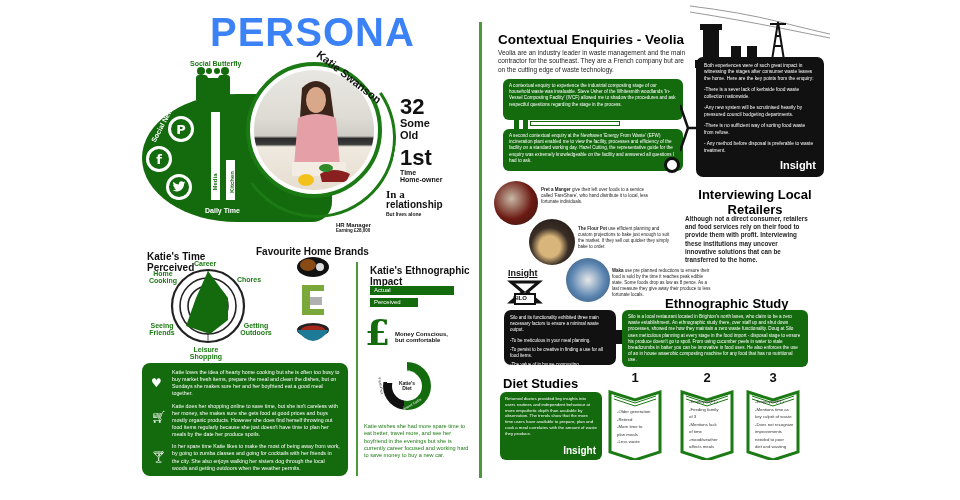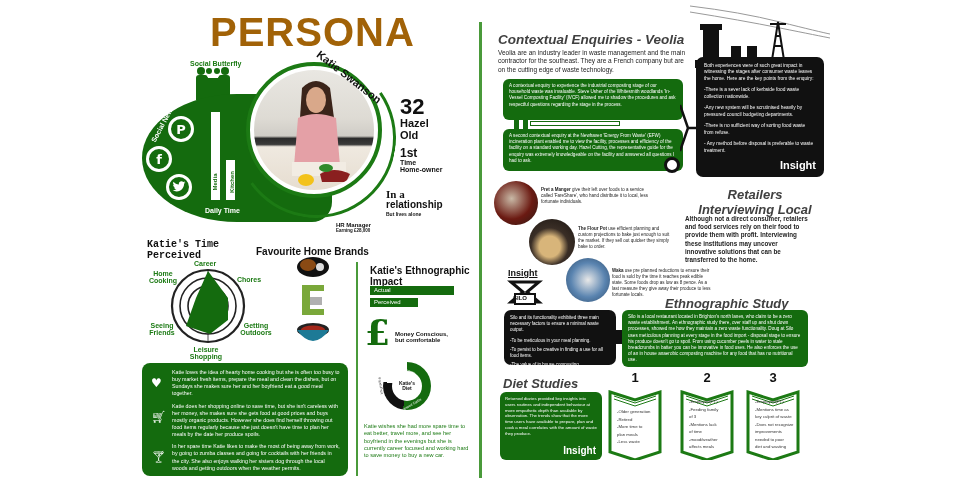--- a/index.html
+++ b/index.html
@@ -2,21 +2,21 @@
 <html><head>
 <meta charset="utf-8">
 <style>
   * { box-sizing: border-box; margin: 0; padding: 0; }
   html, body { width: 960px; height: 500px; background: #ffffff; overflow: hidden; }
   body { position: relative; font-family: "Liberation Sans", sans-serif; color: #111; }
   .abs { position: absolute; }
   .divider { position: absolute; background: #4a9a3a; }
 
   
-  .persona-title { left: 210px; top: 10px; font-size: 40px; font-weight: bold; color: #a16207; letter-spacing: 1px; font-family: "Liberation Sans", sans-serif; }
+  .persona-title { left: 210px; top: 10px; font-size: 40px; font-weight: bold; color: #3b82f6; letter-spacing: 1px; font-family: "Liberation Sans", sans-serif; }
   .blob { left: 142px; top: 94px; width: 190px; height: 128px; background: #146b0e; border-radius: 95px 20px 20px 95px / 64px 20px 20px 64px; }
   .blob-neck { left: 196px; top: 78px; width: 34px; height: 22px; background: #146b0e; }
   .sb-label { left: 190px; top: 60px; font-size: 7px; font-weight: bold; color: #1c7a14; }
   .people { left: 192px; top: 66px; width: 42px; height: 22px; }
   .soc-label { left: 146px; top: 108px; font-size: 7px; color: #fff; transform: rotate(-62deg); transform-origin: left top; font-weight: bold; white-space: nowrap; }
   .soc-icon { width: 26px; height: 26px; border: 3px solid #fff; border-radius: 50%; color: #fff; font-weight: bold; font-size: 13px; display: flex; align-items: center; justify-content: center; font-family: "DejaVu Sans", sans-serif; }
   .bar { background: #fff; border: 1px solid #fff; }
   .bar span { display:block; color:#146b0e; font-size:6px; font-weight:bold; transform: rotate(-90deg); white-space:nowrap; position:absolute; bottom: 14px; left: -6px; }
   .daily-time { left: 205px; top: 207px; font-size: 7px; color: #fff; font-weight: bold; }
   .photo-ring { left: 246px; top: 62px; width: 136px; height: 136px; border-radius: 50%; background: #fff; border: 4px solid #1c7a14; overflow: hidden; }
@@ -35,21 +35,21 @@
   .story-icon { position:absolute; left: 9px; color:#fff; font-size: 12px; font-family: "DejaVu Sans", sans-serif; }
 
   .env-bar { height: 9px; background: #146b0e; color: #fff; font-size: 6px; padding-left: 4px; line-height: 9px; }
   .pound { left: 365px; top: 314px; font-size: 36px; font-weight: bold; color: #146b0e; font-family: "DejaVu Serif", serif; line-height: 1; }
   .donut { left: 383px; top: 362px; width: 48px; height: 48px; border-radius: 50%;
     background: conic-gradient(#146b0e 0deg 190deg, #111 190deg 280deg, #fff 280deg 360deg); }
   .donut-hole { position:absolute; left:9px; top:9px; width:30px; height:30px; border-radius:50%; background:#fff; display:flex; align-items:center; justify-content:center; text-align:center; font-size:5px; font-weight:bold; line-height:1.1; }
   .wish { left: 364px; top: 423px; width: 108px; font-size: 5.6px; line-height: 1.3; color: #1c7a14; }
 
   
-  .rh1 { font-size: 14px; font-weight: bold; color: #404040; white-space: nowrap; font-style: italic; }
+  .rh1 { font-size: 14px; font-weight: bold; color: #000000; white-space: nowrap; }
   .para { font-size: 6.3px; line-height: 1.3; color: #222; }
   .greenbox { background: #146b0e; color: #fff; border-radius: 6px; font-size: 4.6px; line-height: 1.35; padding: 4px 6px; }
   .blackbox { background: #111; color: #fff; border-radius: 7px; font-size: 4.8px; line-height: 1.35; padding: 6px 8px; }
   .blackbox p { margin-bottom: 5px; }
   .insight-tag { font-size: 11px; font-weight: bold; color: #fff; position:absolute; right: 8px; bottom: 4px; }
   .circle-photo { border-radius:50%; overflow:hidden; }
   .retail-text { font-size: 4.5px; line-height: 1.35; color:#222; }
   .book { position:absolute; width: 54px; height: 72px; }
   .book-num { position:absolute; font-size: 13px; font-weight: bold; text-align:center; width: 54px; }
   .book-text { position:absolute; left: 9px; top: 12px; width: 40px; font-size: 4.3px; line-height: 1.75; color:#333; }
@@ -102,39 +102,39 @@
         <ellipse cx="52" cy="110" rx="8" ry="6" fill="#f3c21a"></ellipse>
         <path d="M66 104 Q80 96 96 104 L92 112 L68 112 Z" fill="#8a1f1f"></path>
         <ellipse cx="72" cy="98" rx="7" ry="4" fill="#2f8a2a"></ellipse>
       </svg>
     </div>
   </div>
   <div class="abs name-arc">Katie Swanson</div>
 
   <div class="abs" style="left:400px; top:96px;">
     <div class="stat-big">32</div>
-    <div class="stat-mid">Hazel</div>
+    <div class="stat-mid">Some</div>
     <div class="stat-mid">Old</div>
   </div>
   <div class="abs" style="left:400px; top:147px;">
-    <div class="stat-big" style="font-size:12px;">1st</div>
+    <div class="stat-big" style="font-size:22px;">1st</div>
     <div style="font-size:7px; font-weight:bold; line-height:1;">Time</div>
     <div style="font-size:7px; font-weight:bold; line-height:1.1;">Home-owner</div>
   </div>
   <div class="abs" style="left:386px; top:189px;">
     <div style="font-size:11px; font-weight:bold; line-height:1;font-family:Liberation Serif, serif;">In a</div>
     <div style="font-size:10px; font-weight:bold; line-height:1.05;">relationship</div>
     <div class="stat-sm">But lives alone</div>
   </div>
   <div class="abs" style="left:336px; top:222px;">
     <div style="font-size:6px; font-weight:bold;">HR Manager</div>
     <div style="font-size:4.5px; font-weight:bold;">Earning £28,000</div>
   </div>
 
-  <div class="abs" style="left:147px; top:240px;font-family:Liberation Mono, monospace;">
+  <div class="abs" style="left:147px; top:252px;">
     <div class="h-small">Katie's Time</div>
     <div class="h-small">Perceived</div>
   </div>
   <svg class="abs" style="left:170px; top:268px;" width="76" height="76" viewBox="0 0 76 76">
     <circle cx="38" cy="38" r="36" fill="none" stroke="#222" stroke-width="2.2"></circle>
     <circle cx="38" cy="38" r="28" fill="none" stroke="#222" stroke-width="1.6"></circle>
     <circle cx="38" cy="38" r="20" fill="none" stroke="#222" stroke-width="1.6"></circle>
     <circle cx="38" cy="38" r="12" fill="none" stroke="#222" stroke-width="1.4"></circle>
     <line x1="38" y1="2" x2="38" y2="74" stroke="#222" stroke-width="0.8"></line>
     <polygon points="38,3 58,30 58,52 40,66 16,58 26,30" fill="#146b0e"></polygon>
@@ -249,22 +249,22 @@
     <b>The Flour Pot</b>
     <span>use efficient planning and custom projections to bake just enough to suit the market. If they sell out quicker they simply bake to order.</span>
   </div>
   <div class="abs circle-photo" style="left:566px; top:258px; width:44px; height:44px; background:radial-gradient(circle at 50% 50%, #e8e8e8, #5a84b0 55%, #2c4a6a);"></div>
   <div class="abs retail-text" style="left:612px; top:268px; width:100px;">
     <b>Waka</b>
     <span>use pre planned reductions to ensure their food is sold by the time it reaches peak edible state. Some foods drop as low as 8 pence. As a last measure they give away their produce to less fortunate locals.</span>
   </div>
 
   <div class="abs" style="left:680px; top:187px; width:150px; text-align:center;">
+    <div class="rh1" style="font-size:13px;">Interviewing Local</div>
     <div class="rh1" style="font-size:13px;">Retailers</div>
-    <div class="rh1" style="font-size:13px;">Interviewing Local</div>
   </div>
   <div class="abs para" style="left:685px; top:215px; width:125px; font-size:6.3px; font-weight:bold;">Although not a direct consumer, retailers and food services rely on their food to provide them with profit. Interviewing these institutions may uncover innovative solutions that can be transferred to the home.</div>
 
   <div class="abs" style="left:508px; top:268px; font-size:9px; font-weight:bold; text-decoration:underline;">Insight</div>
   <svg class="abs" style="left:507px; top:280px;" width="36" height="26" viewBox="0 0 36 26">
     <path d="M4 2 H32 L20 12 L32 22 H4 L16 12 Z" fill="none" stroke="#111" stroke-width="3"></path>
     <rect x="8" y="14" width="20" height="10" fill="#fff" stroke="#111" stroke-width="2"></rect>
   </svg>
   <div class="abs" style="left:513px; top:295px; font-size:6px; font-weight:bold;">SILO</div>
 

